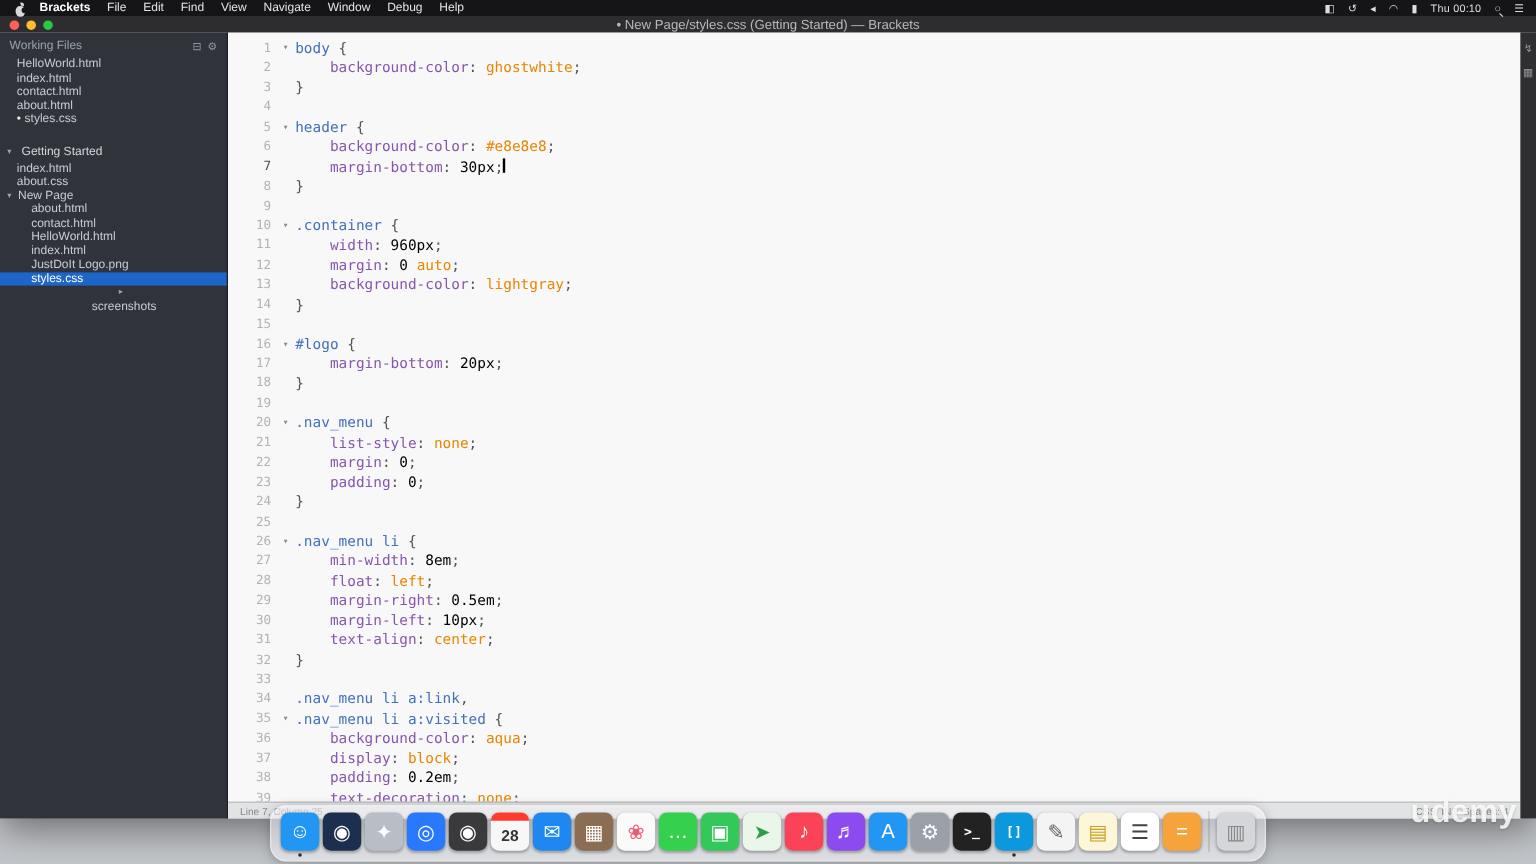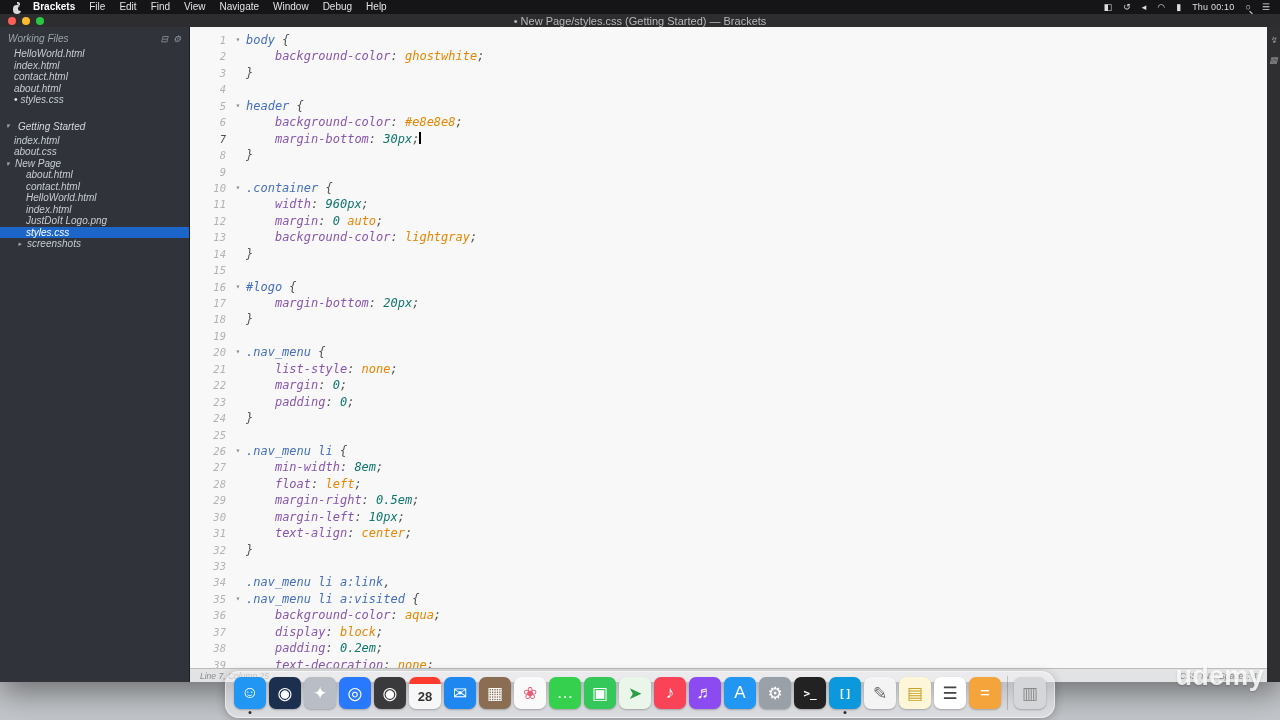--- a/index.html
+++ b/index.html
@@ -26,21 +26,21 @@
   .clock { letter-spacing:.2px; }
 
   
   .window { position:absolute; top:14px; left:0; width:1280px; height:668px; display:flex;
             flex-direction:column; box-shadow:0 10px 30px rgba(0,0,0,.45); z-index:10; }
   .titlebar { height:13px; background:#2d2d2f; display:flex; align-items:center; position:relative; flex:0 0 13px; }
   .lights { display:flex; gap:6px; margin-left:8px; }
   .light { width:8px; height:8px; border-radius:50%; }
   .light.red{ background:#ff5f57; } .light.yellow{ background:#febc2e; } .light.green{ background:#28c840; }
   .win-title { position:absolute; left:0; right:0; text-align:center; font-size:11px; color:#b9b9bc; }
-  .window-body { flex:1; display:flex; min-height:0;font-style:italic; }
+  .window-body { flex:1; display:flex; min-height:0; }
 
   
   .sidebar { width:190px; flex:0 0 190px; background:#30343a; color:#c6ccd2; font-size:10px;
              border-right:1px solid rgba(0,0,0,.4); overflow:hidden; }
   .wf-header { display:flex; align-items:center; padding:6px 8px 4px 8px; color:#9aa3ab; }
   .wf-header-icons { margin-left:auto; display:flex; gap:5px; font-size:9px; color:#8d959d; }
   .wf-item { height:11.5px; line-height:11.5px; padding-left:14px; white-space:nowrap; cursor:default; }
   .wf-item .dirty-dot { color:#e8e8e8; margin-right:3px; }
   .tree { margin-top:13px; }
   .proj-header { display:flex; align-items:center; gap:4px; padding:2px 8px 3px 6px; color:#d4d9de; }
@@ -54,21 +54,21 @@
   .code-area { flex:1; overflow:hidden; padding-top:5px; position:relative; }
   .code-row { display:flex; height:16.45px; line-height:16.45px;
               font-family:"DejaVu Sans Mono", monospace; font-size:12px; }
   .gutter-num { width:40px; flex:0 0 40px; text-align:right; color:#b3b3b3; font-size:10.5px; padding-right:4px; }
   .gutter-num.active { color:#4d4d4d; }
   .fold { width:16px; flex:0 0 16px; text-align:center; font-size:8px; color:#8a8a8a; line-height:16.45px; }
   .code-text { white-space:pre; }
   .tok-sel { color:#446fbd; }
   .tok-prop { color:#8757ad; }
   .tok-val { color:#e88501; }
-  .tok-num { color:#0f766e; }
+  .tok-num { color:#000000; }
   .tok-pln { color:#535353; }
   .cursor { display:inline-block; width:1.2px; height:12px; background:#000; vertical-align:-1.5px; }
 
   
   .statusbar { height:14px; flex:0 0 14px; background:#e2e3e4; border-top:1px solid #bcbcbc;
                display:flex; align-items:center; font-size:8.5px; color:#8b8b8b; padding:0 10px; }
   .sb-right { margin-left:auto; display:flex; gap:4px; }
   .sb-item { cursor:default; }
 
   
@@ -185,21 +185,21 @@
               </div>
               <div class="tree-item" style="padding-left: 26px;">
                 <span>index.html</span>
               </div>
               <div class="tree-item" style="padding-left: 26px;">
                 <span>JustDoIt Logo.png</span>
               </div>
               <div class="tree-item selected" style="padding-left: 26px;">
                 <span>styles.css</span>
               </div>
-              <div class="tree-item" style="padding-left: 18px;">
+              <div class="tree-item" style="padding-left: 18px; flex-direction: column;">
                 <span class="tree-arrow">▸</span>
                 <span>screenshots</span>
               </div>
             </div>
         </div>
       </div>
 
       <div class="editor">
         <div class="code-area">
           <div>

